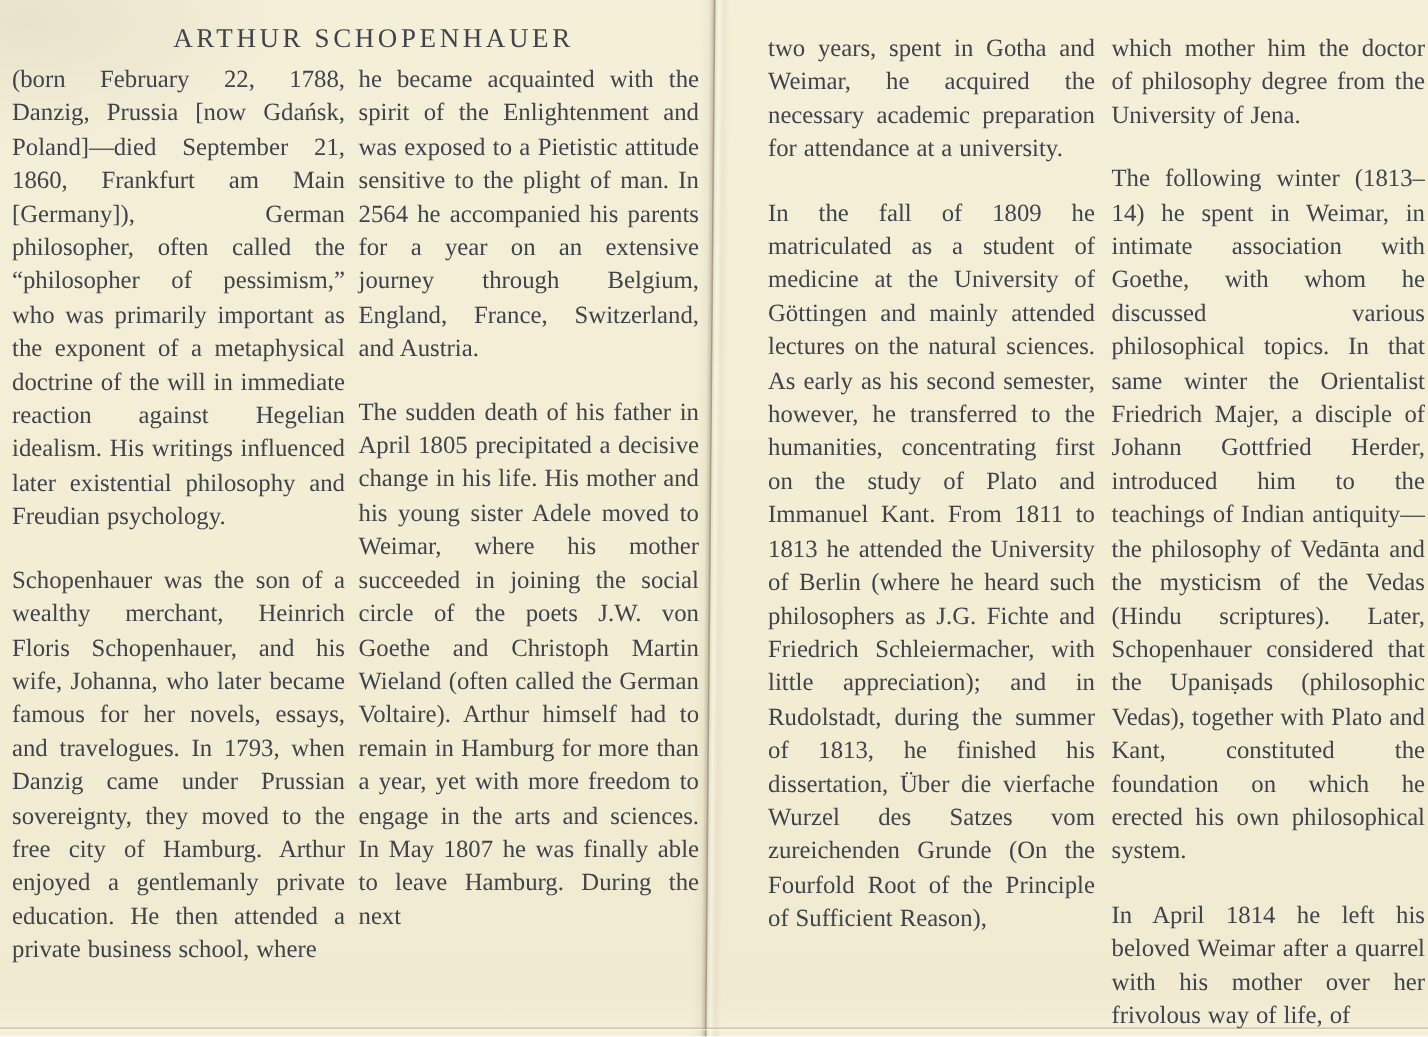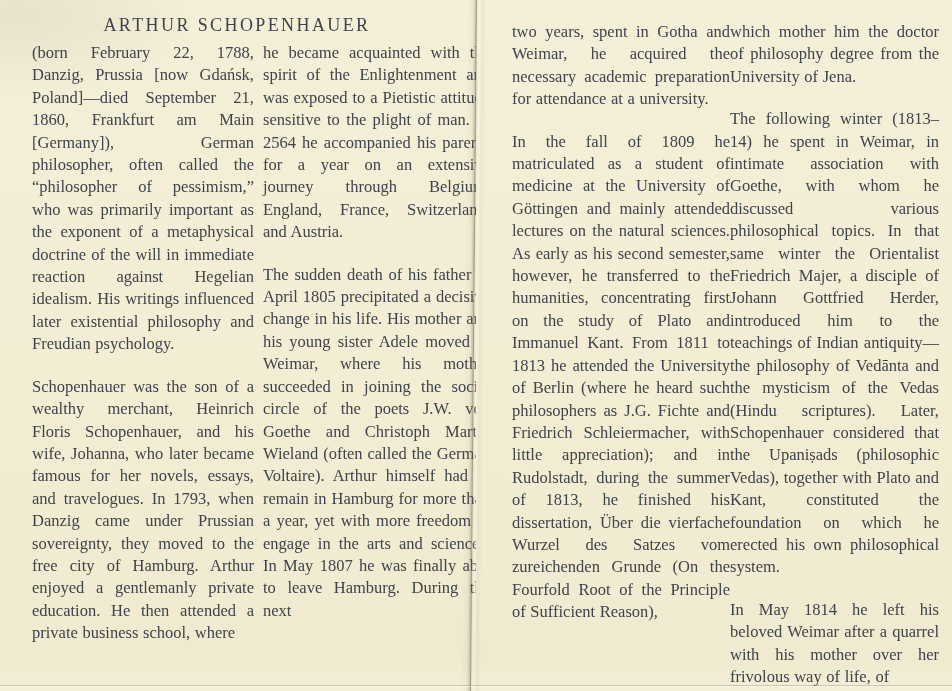--- a/index.html
+++ b/index.html
@@ -24,35 +24,35 @@
     top: 0;
     height: 691px;
     overflow: hidden;
   }
   .page-left  { left: 0;    width: 476px; }
   .page-right { left: 476px; width: 476px; }
 
   .article-title {
     position: absolute;
     top: 15px;
-    left: 8px;
+    left: 20px;
     width: 458px;
     text-align: center;
     font-size: 18px;
     letter-spacing: 2.4px;
     white-space: nowrap;
     color: var(--ink, #3f434b);
   }
 
   .cols {
     position: absolute;
     display: flex;
   }
-  .page-left .cols  { top: 42px; left: 8px;  width: 458px; gap: 9px; margin-left: 24px; }
-  .page-right .cols { top: 21px; left: 36px; width: 438px; gap: 0; }
+  .page-left .cols  { top: 42px; left: 8px;  width: 458px; gap: 9px; }
+  .page-right .cols { top: 21px; left: 36px; width: 438px; gap: 11px; }
 
   .text-column {
     font-size: 16.5px;
     line-height: 22.4px;
     text-align: justify;
     hyphens: auto;
     -webkit-hyphens: auto;
     word-spacing: 0.5px;
   }
   .page-left  .text-column:nth-child(1) { width: 222px; }
@@ -118,21 +118,21 @@
 
   <div class="page page-right">
     <div class="cols">
       <div class="text-column">
           <p>two years, spent in Gotha and Weimar, he acquired the necessary academic preparation for attendance at a university.</p>
           <p>In the fall of 1809 he matriculated as a student of medicine at the University of Göttingen and mainly attended lectures on the natural sciences. As early as his second semester, however, he transferred to the humanities, concentrating first on the study of Plato and Immanuel Kant. From 1811 to 1813 he attended the University of Berlin (where he heard such philosophers as J.G. Fichte and Friedrich Schleiermacher, with little appreciation); and in Rudolstadt, during the summer of 1813, he finished his dissertation, Über die vierfache Wurzel des Satzes vom zureichenden Grunde (On the Fourfold Root of the Principle of Sufficient Reason),</p>
         </div>
       <div class="text-column">
           <p>which mother him the doctor of philosophy degree from the University of Jena.</p>
           <p>The following winter (1813–14) he spent in Weimar, in intimate association with Goethe, with whom he discussed various philosophical topics. In that same winter the Orientalist Friedrich Majer, a disciple of Johann Gottfried Herder, introduced him to the teachings of Indian antiquity—the philosophy of Vedānta and the mysticism of the Vedas (Hindu scriptures). Later, Schopenhauer considered that the Upaniṣads (philosophic Vedas), together with Plato and Kant, constituted the foundation on which he erected his own philosophical system.</p>
-          <p>In May 1814 he left his beloved Weimar after a quarrel with his mother over her frivolous way of life, of</p>
+          <p>In April 1814 he left his beloved Weimar after a quarrel with his mother over her frivolous way of life, of</p>
         </div>
     </div>
   </div>
 
   <div class="page-gutter">
     <div class="gutter-line"></div>
   </div>
 
   <div class="page-bottom-edge"></div>
 

